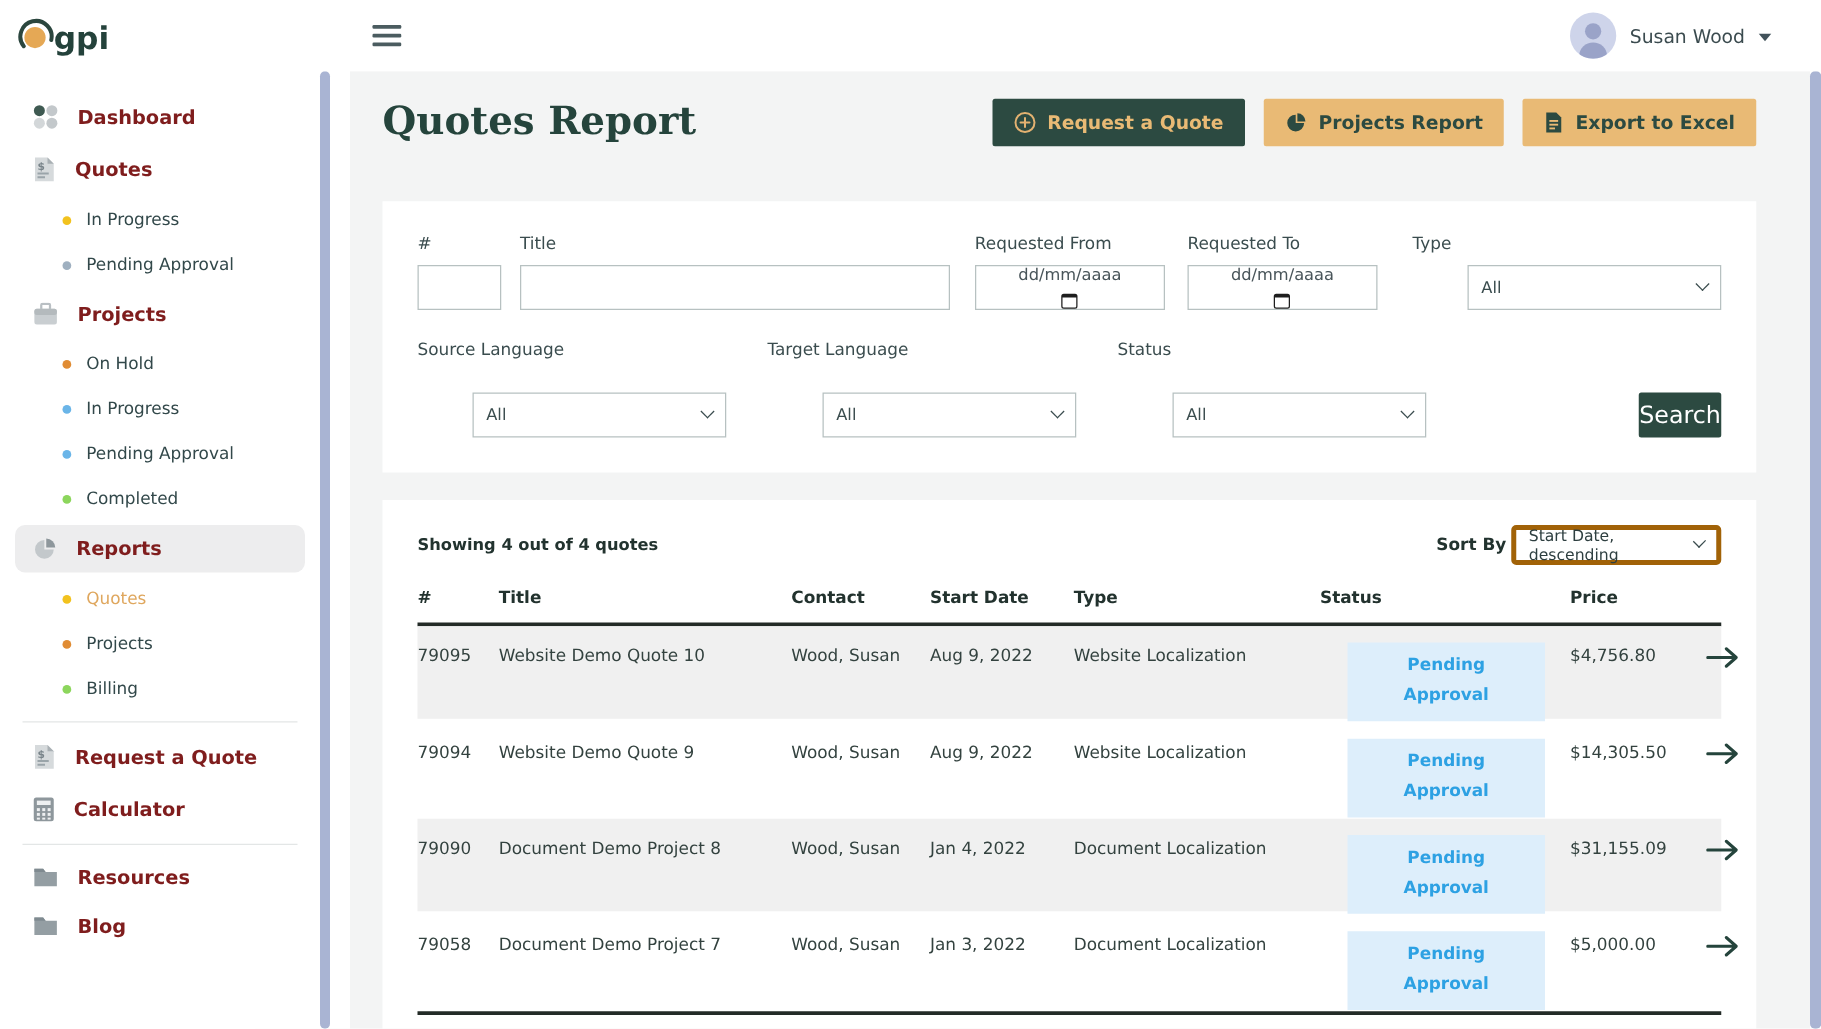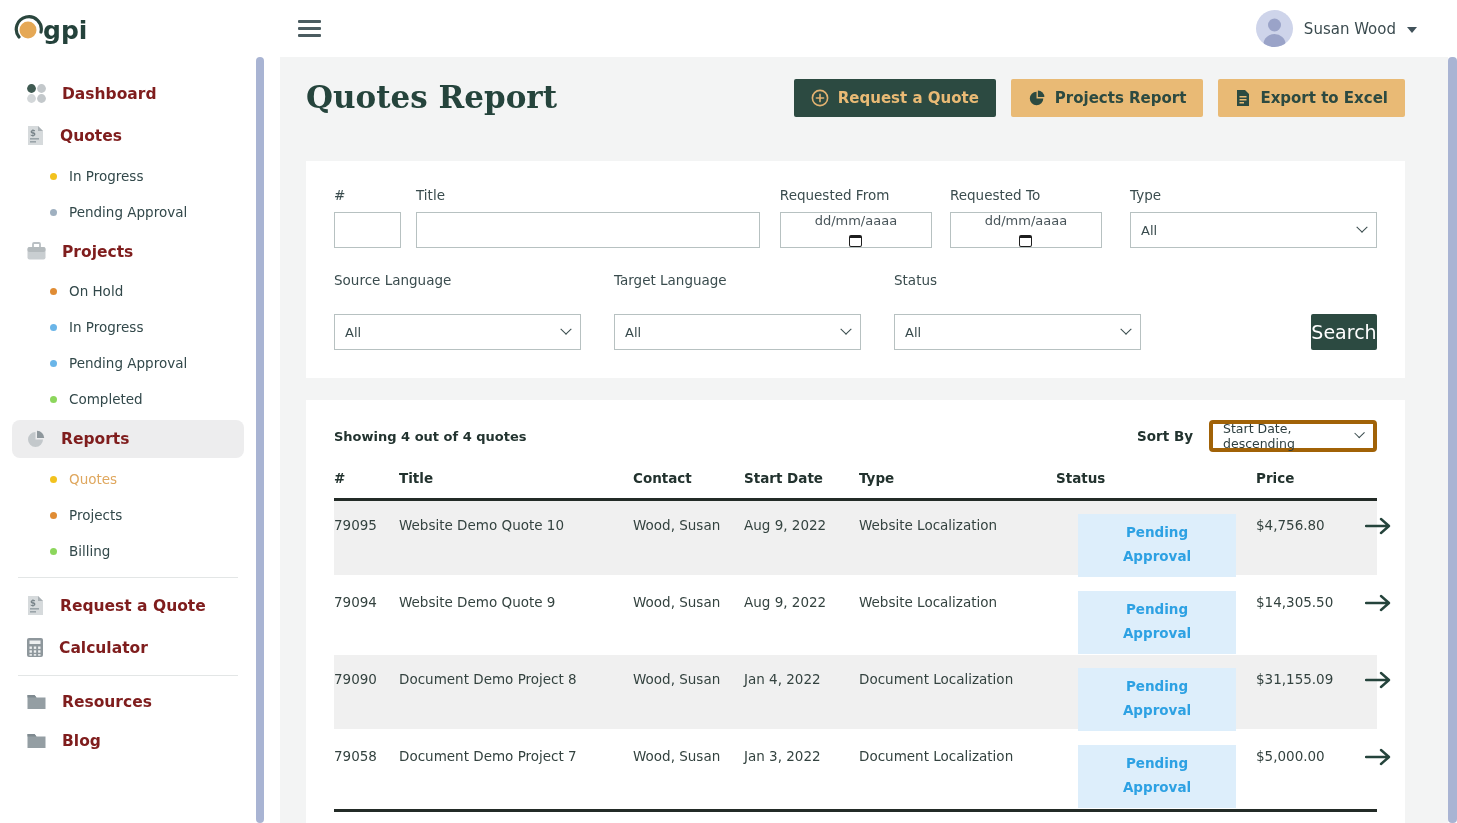--- a/index.html
+++ b/index.html
@@ -53,38 +53,38 @@
   .filter-panel { margin-top:44px; padding:26px 28px 28px; }
   .filter-row { display:flex; align-items:flex-end; }
   .filter-row + .filter-row { margin-top:24px; }
   .f-field { display:flex; flex-direction:column; }
   .f-label { font-size:13.5px; color:#3a4c4e; margin-bottom:9px; }
   .f-input, .f-select, .f-date {
     height:36px; border:1px solid #b7c1c1; background:#fff; font-size:13px; color:#3a4c4e;
     padding:0 10px; display:flex; align-items:center; font-family:inherit; }
   input.f-input { outline:none; }
   .f-date { justify-content:space-between; color:#49555a; cursor:pointer;flex-direction:column; }
-  .f-select { justify-content:space-between; cursor:pointer; }
+  .f-select { justify-content:space-between; cursor:pointer;margin-left:44px; }
   .w-num { width:67px; margin-right:15px; }
   .w-title { width:355px; margin-right:20px; }
   .w-date { width:157px; margin-right:18px; }
   .w-date2 { width:157px; margin-right:28px; }
   .w-type { width:255px; }
   .w-lang { width:247px; margin-right:33px;gap:17px; }
   .cal-icon { width:13px; height:12px; border:1.6px solid #1e1e1e; border-top:3.8px solid #1e1e1e; border-radius:2px; }
   .chevron { width:8px; height:8px; border-right:1.7px solid #3a4c4e; border-bottom:1.7px solid #3a4c4e;
              transform:rotate(45deg) translate(-2px,-2px); }
   .search-btn { margin-left:auto; width:66px; height:36px; background:#2c4a41; color:#fff; font-size:19px;
                 display:flex; align-items:center; justify-content:center; cursor:pointer; border-radius:2px; }
 
   
   .table-panel { margin-top:22px; padding:20px 28px 0; }
   .table-top { display:flex; align-items:center; margin-bottom:10px; }
   .summary { font-size:13px; font-weight:bold; color:#22332f; }
-  .sort-area { margin-left:auto; display:flex; align-items:center; gap:16px; }
+  .sort-area { margin-left:auto; display:flex; align-items:center; gap:4px; }
   .sort-label { font-size:13.5px; font-weight:bold; color:#22332f; }
   .sort-select { width:168px; height:32px; border:4px solid #a16207; border-radius:4px; display:flex; align-items:center;
                  justify-content:space-between; padding:0 10px; font-size:12.5px; color:#2e3f40; background:#fff; cursor:pointer; }
 
   .grid-cols { display:grid; grid-template-columns:65px 234px 111px 115px 197px 200px 101px 36px; }
   .t-head { font-size:13.5px; font-weight:bold; color:#22322e; padding:8px 0 12px; border-bottom:3px solid #232b27; }
   .t-row { font-size:13.5px; color:#33423f; height:74px; margin-bottom:3px; padding-top:16px; cursor:pointer; }
   .t-row.alt { background:#f0f0f0; }
   .badge { background:#ddeefb; color:#2da1e3; font-weight:bold; font-size:13.5px; text-align:center;
            width:158px; margin-left:22px; margin-top:-3px; padding:7px 0 9px; line-height:1.75; }

